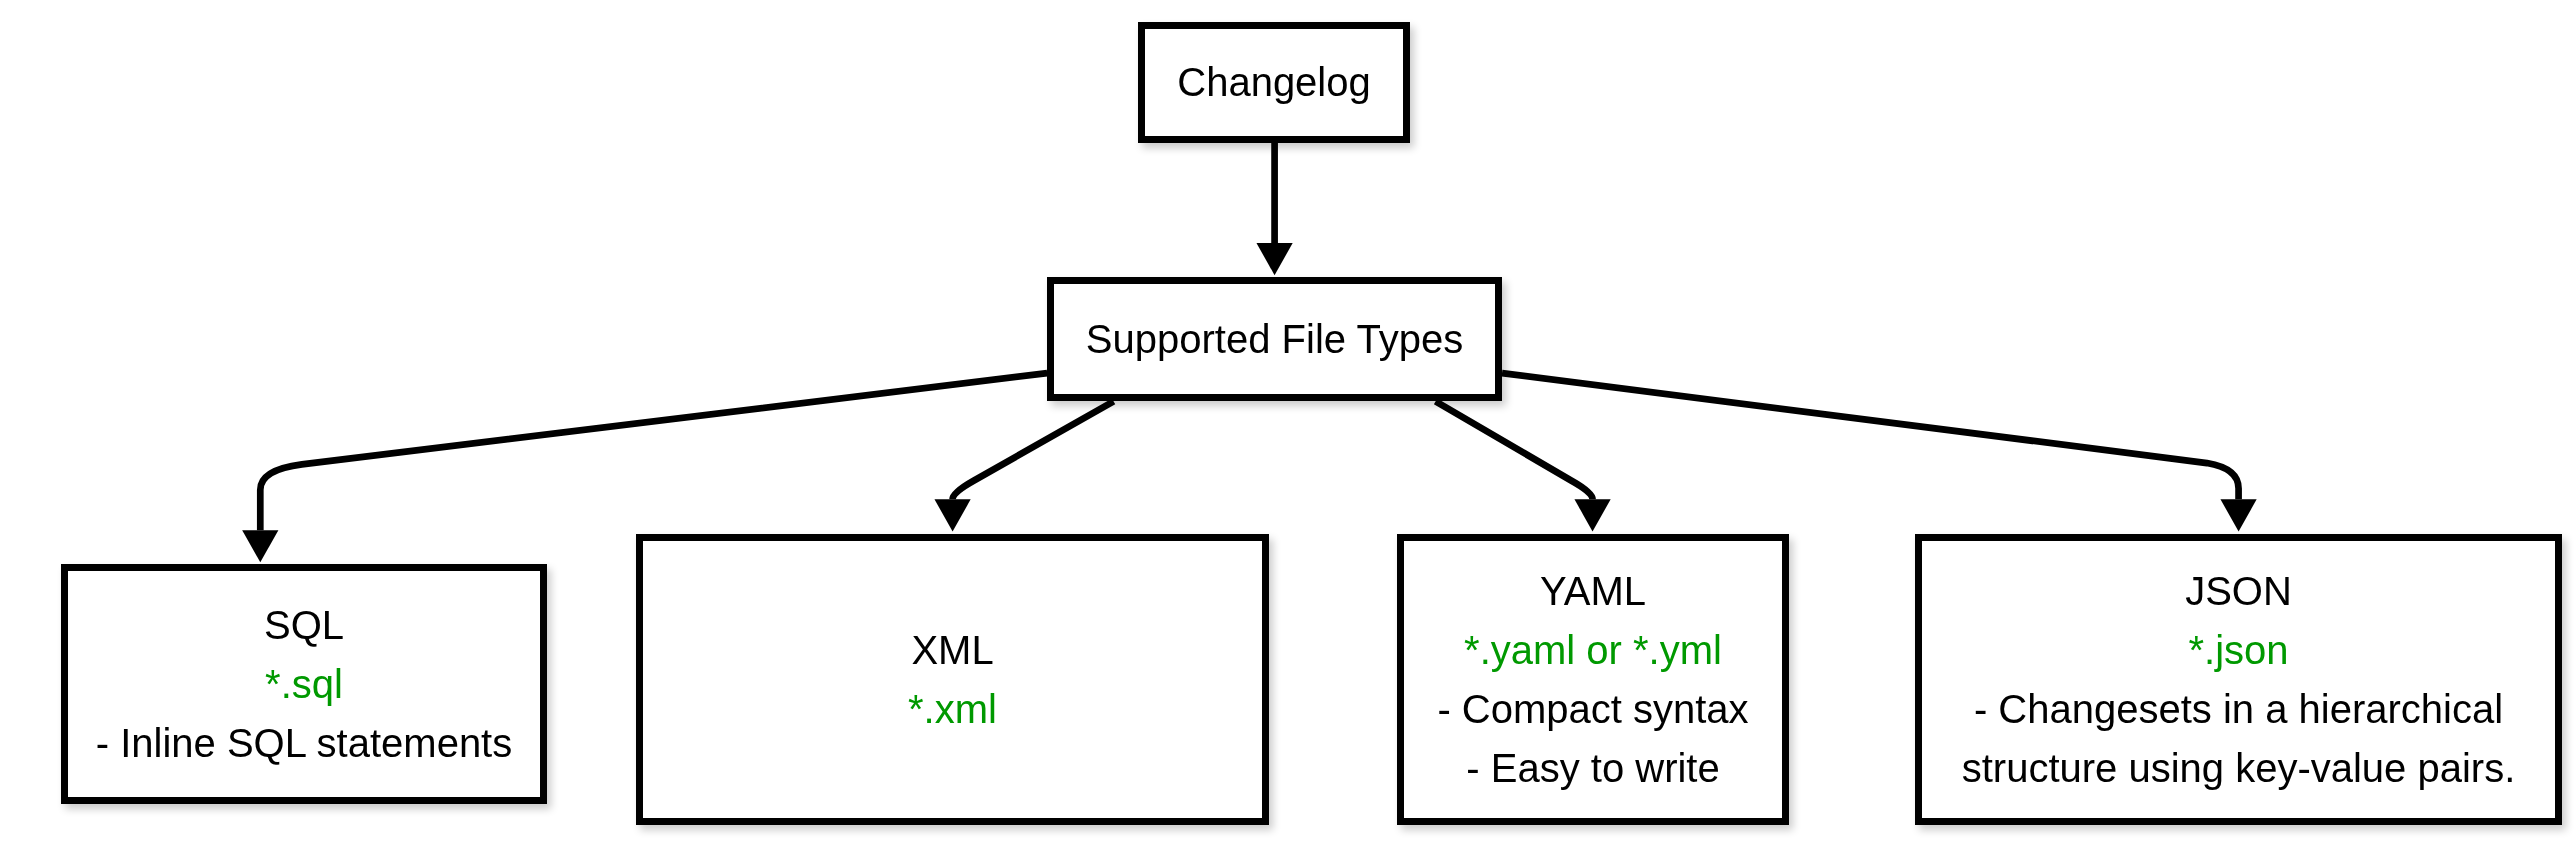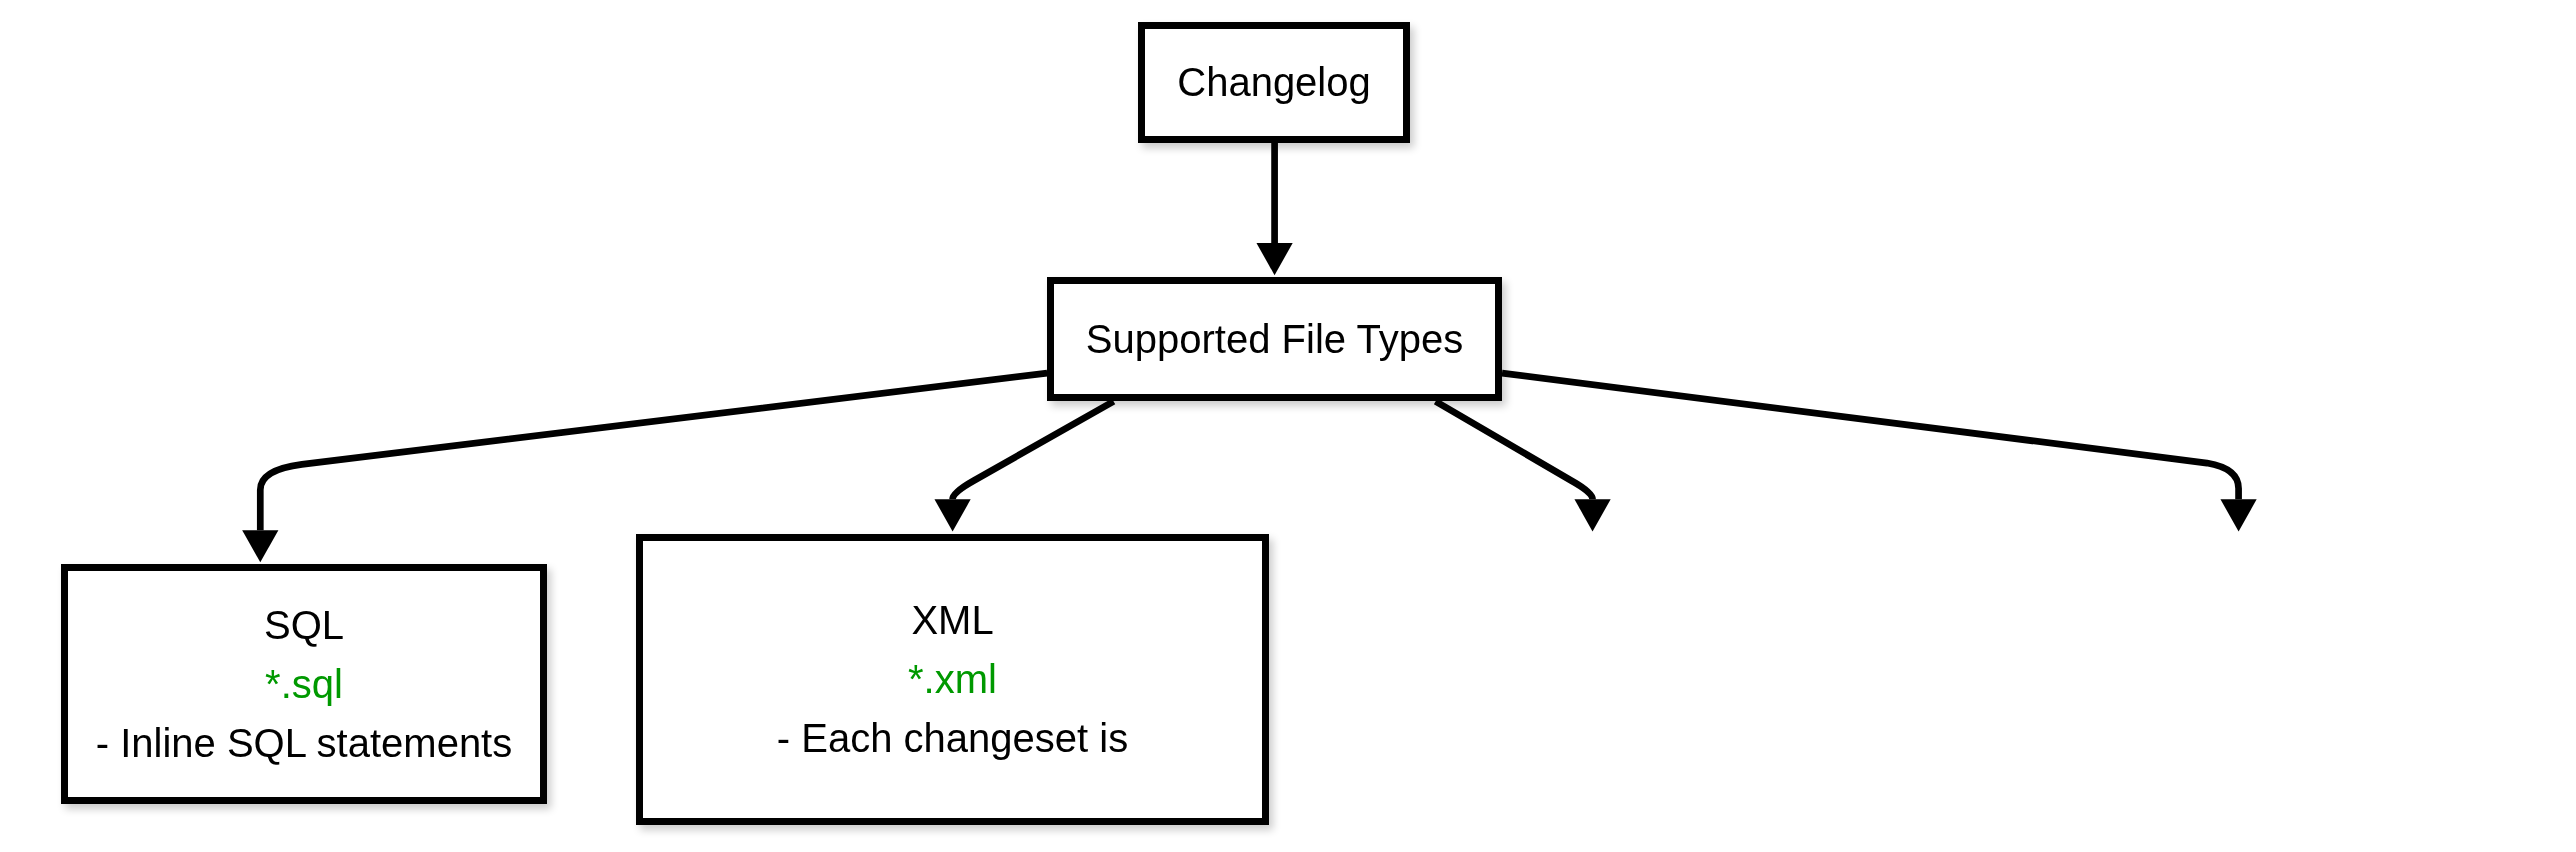--- a/index.html
+++ b/index.html
@@ -89,19 +89,30 @@
 
   <div class="node" id="node-sql">
     <span class="line">SQL</span>
     <span class="line pattern">*.sql</span>
     <span class="line">- Inline SQL statements</span>
   </div>
 
   <div class="node" id="node-xml">
     <span class="line">XML</span>
     <span class="line pattern">*.xml</span>
-    <span class="line">- Each changeset is</span>
   </div>
 
+  <div class="node" id="node-yaml">
+    <span class="line">YAML</span>
+    <span class="line pattern">*.yaml or *.yml</span>
+    <span class="line">- Compact syntax</span>
+    <span class="line">- Easy to write</span>
+  </div>
 
+  <div class="node" id="node-json">
+    <span class="line">JSON</span>
+    <span class="line pattern">*.json</span>
+    <span class="line">- Changesets in a hierarchical</span>
+    <span class="line">structure using key-value pairs.</span>
+  </div>
 
 </div>
 
 
 </body></html>

